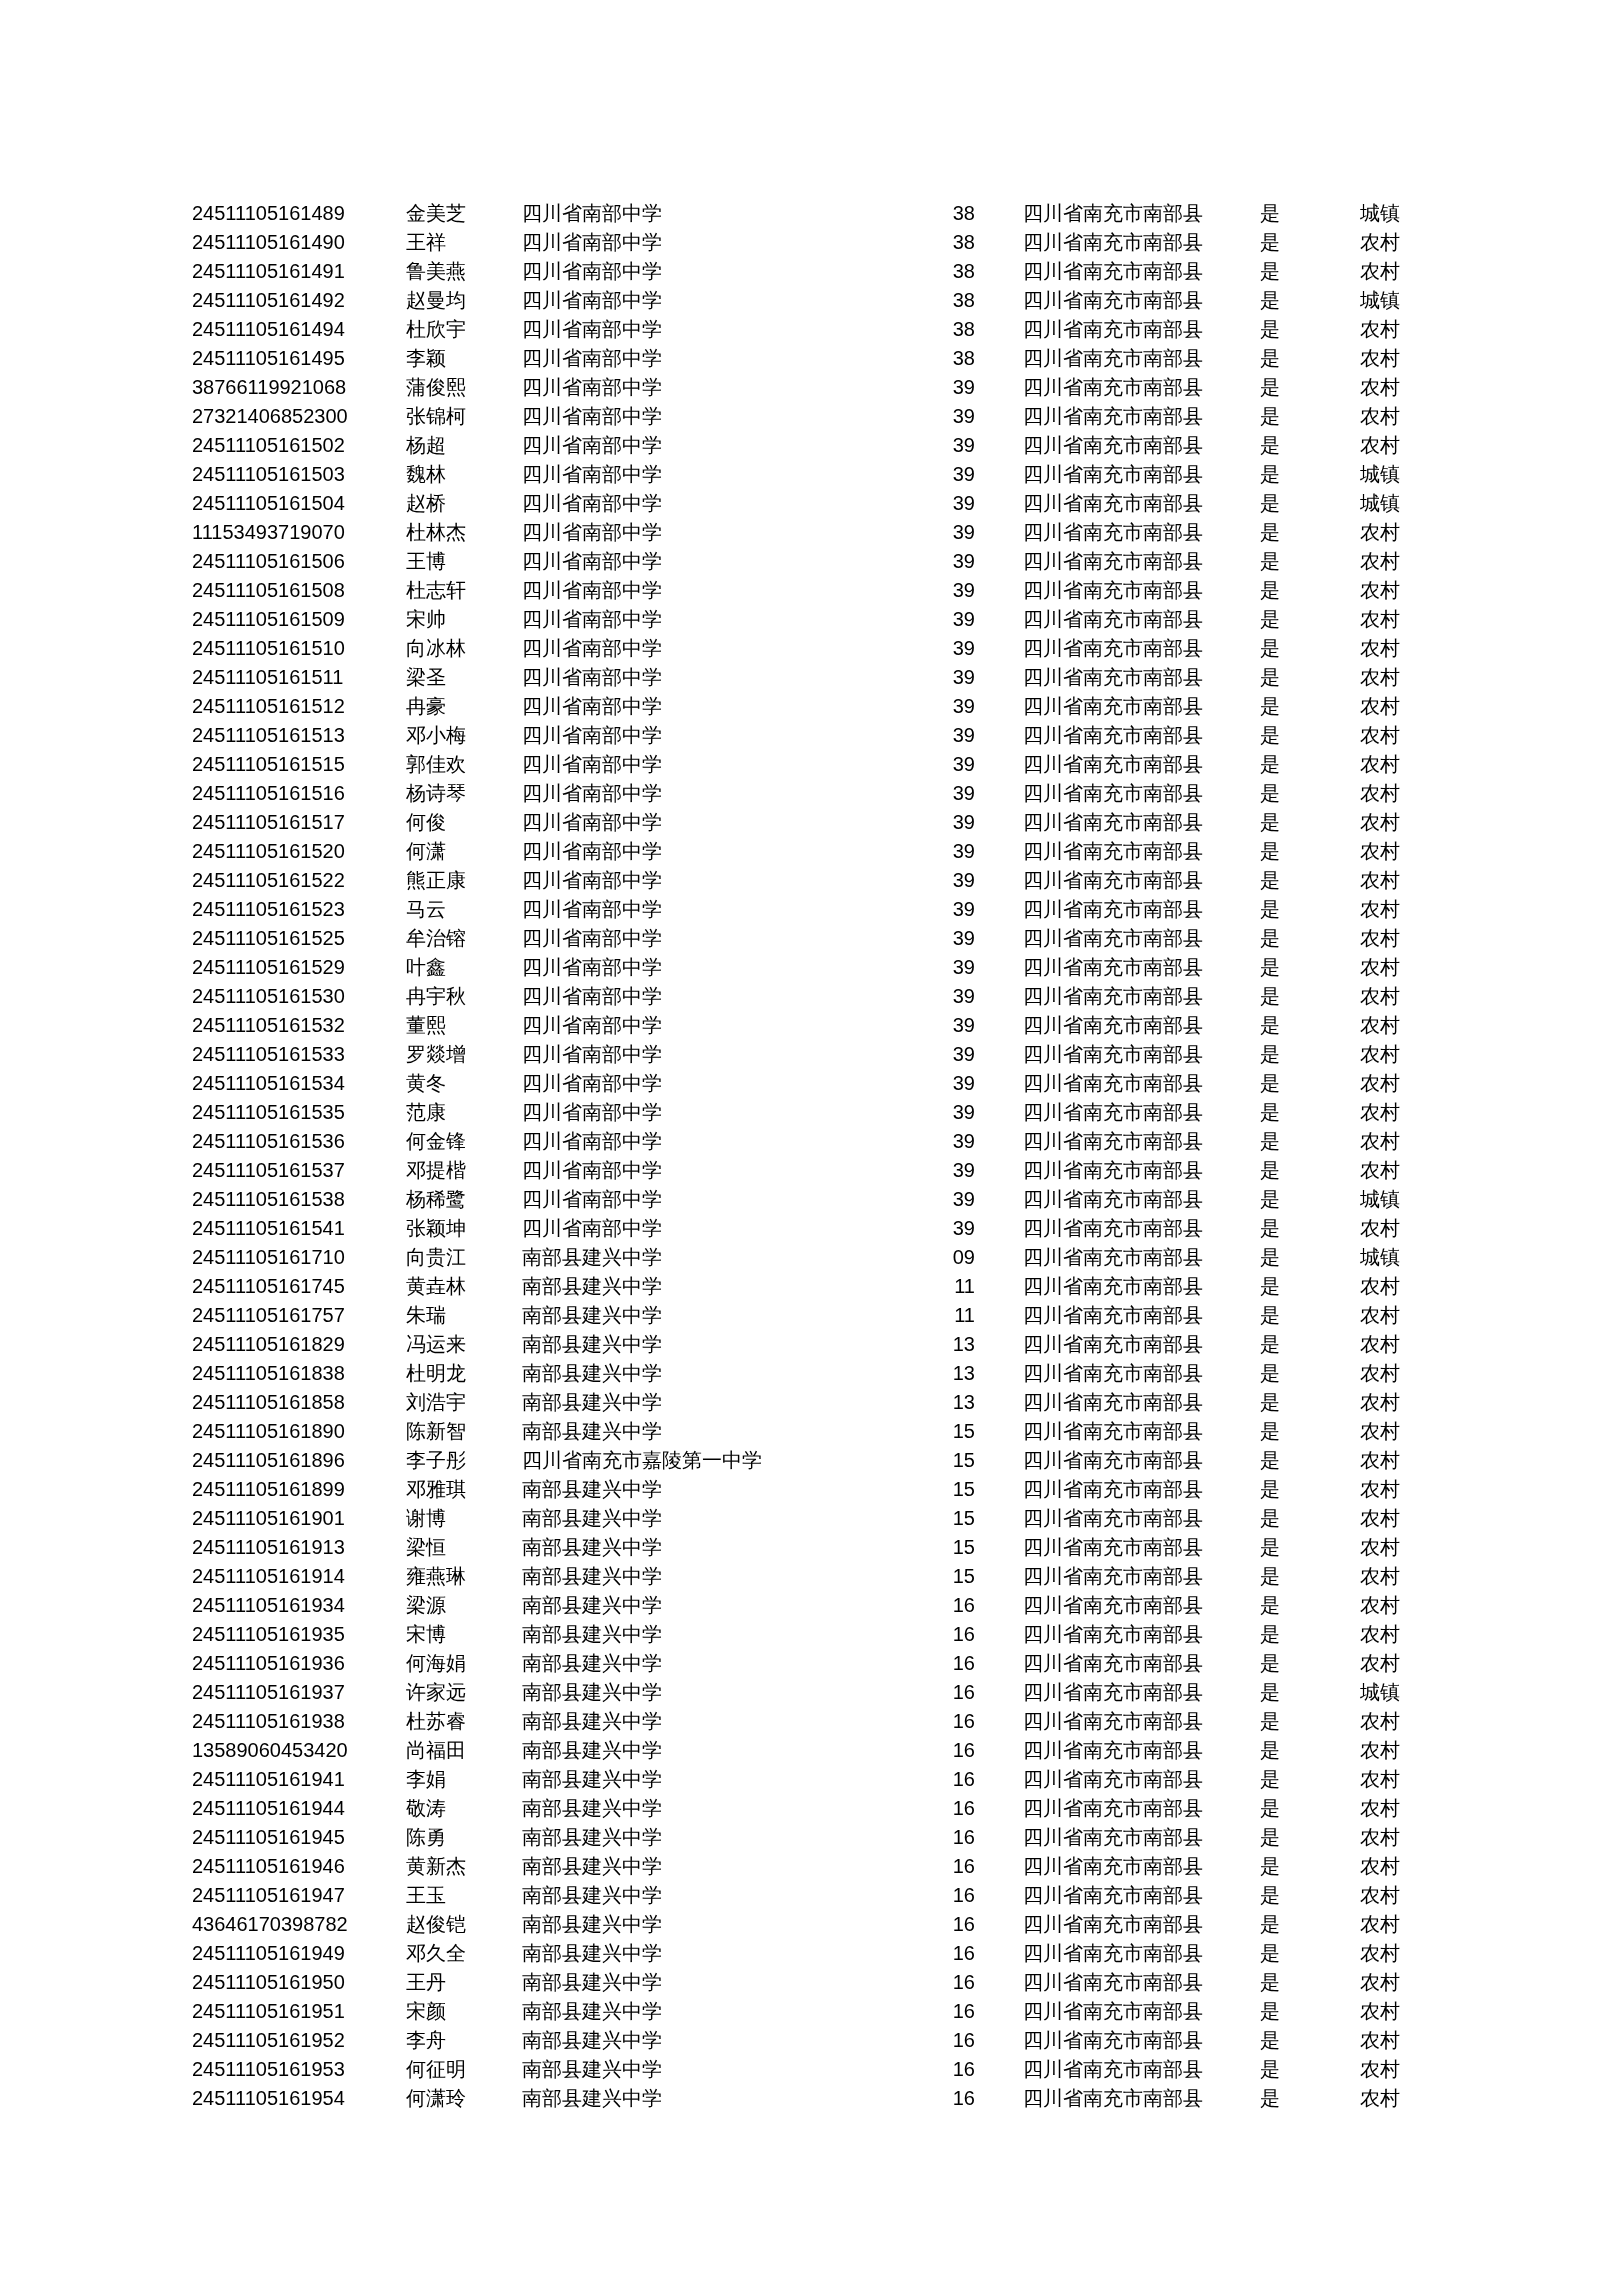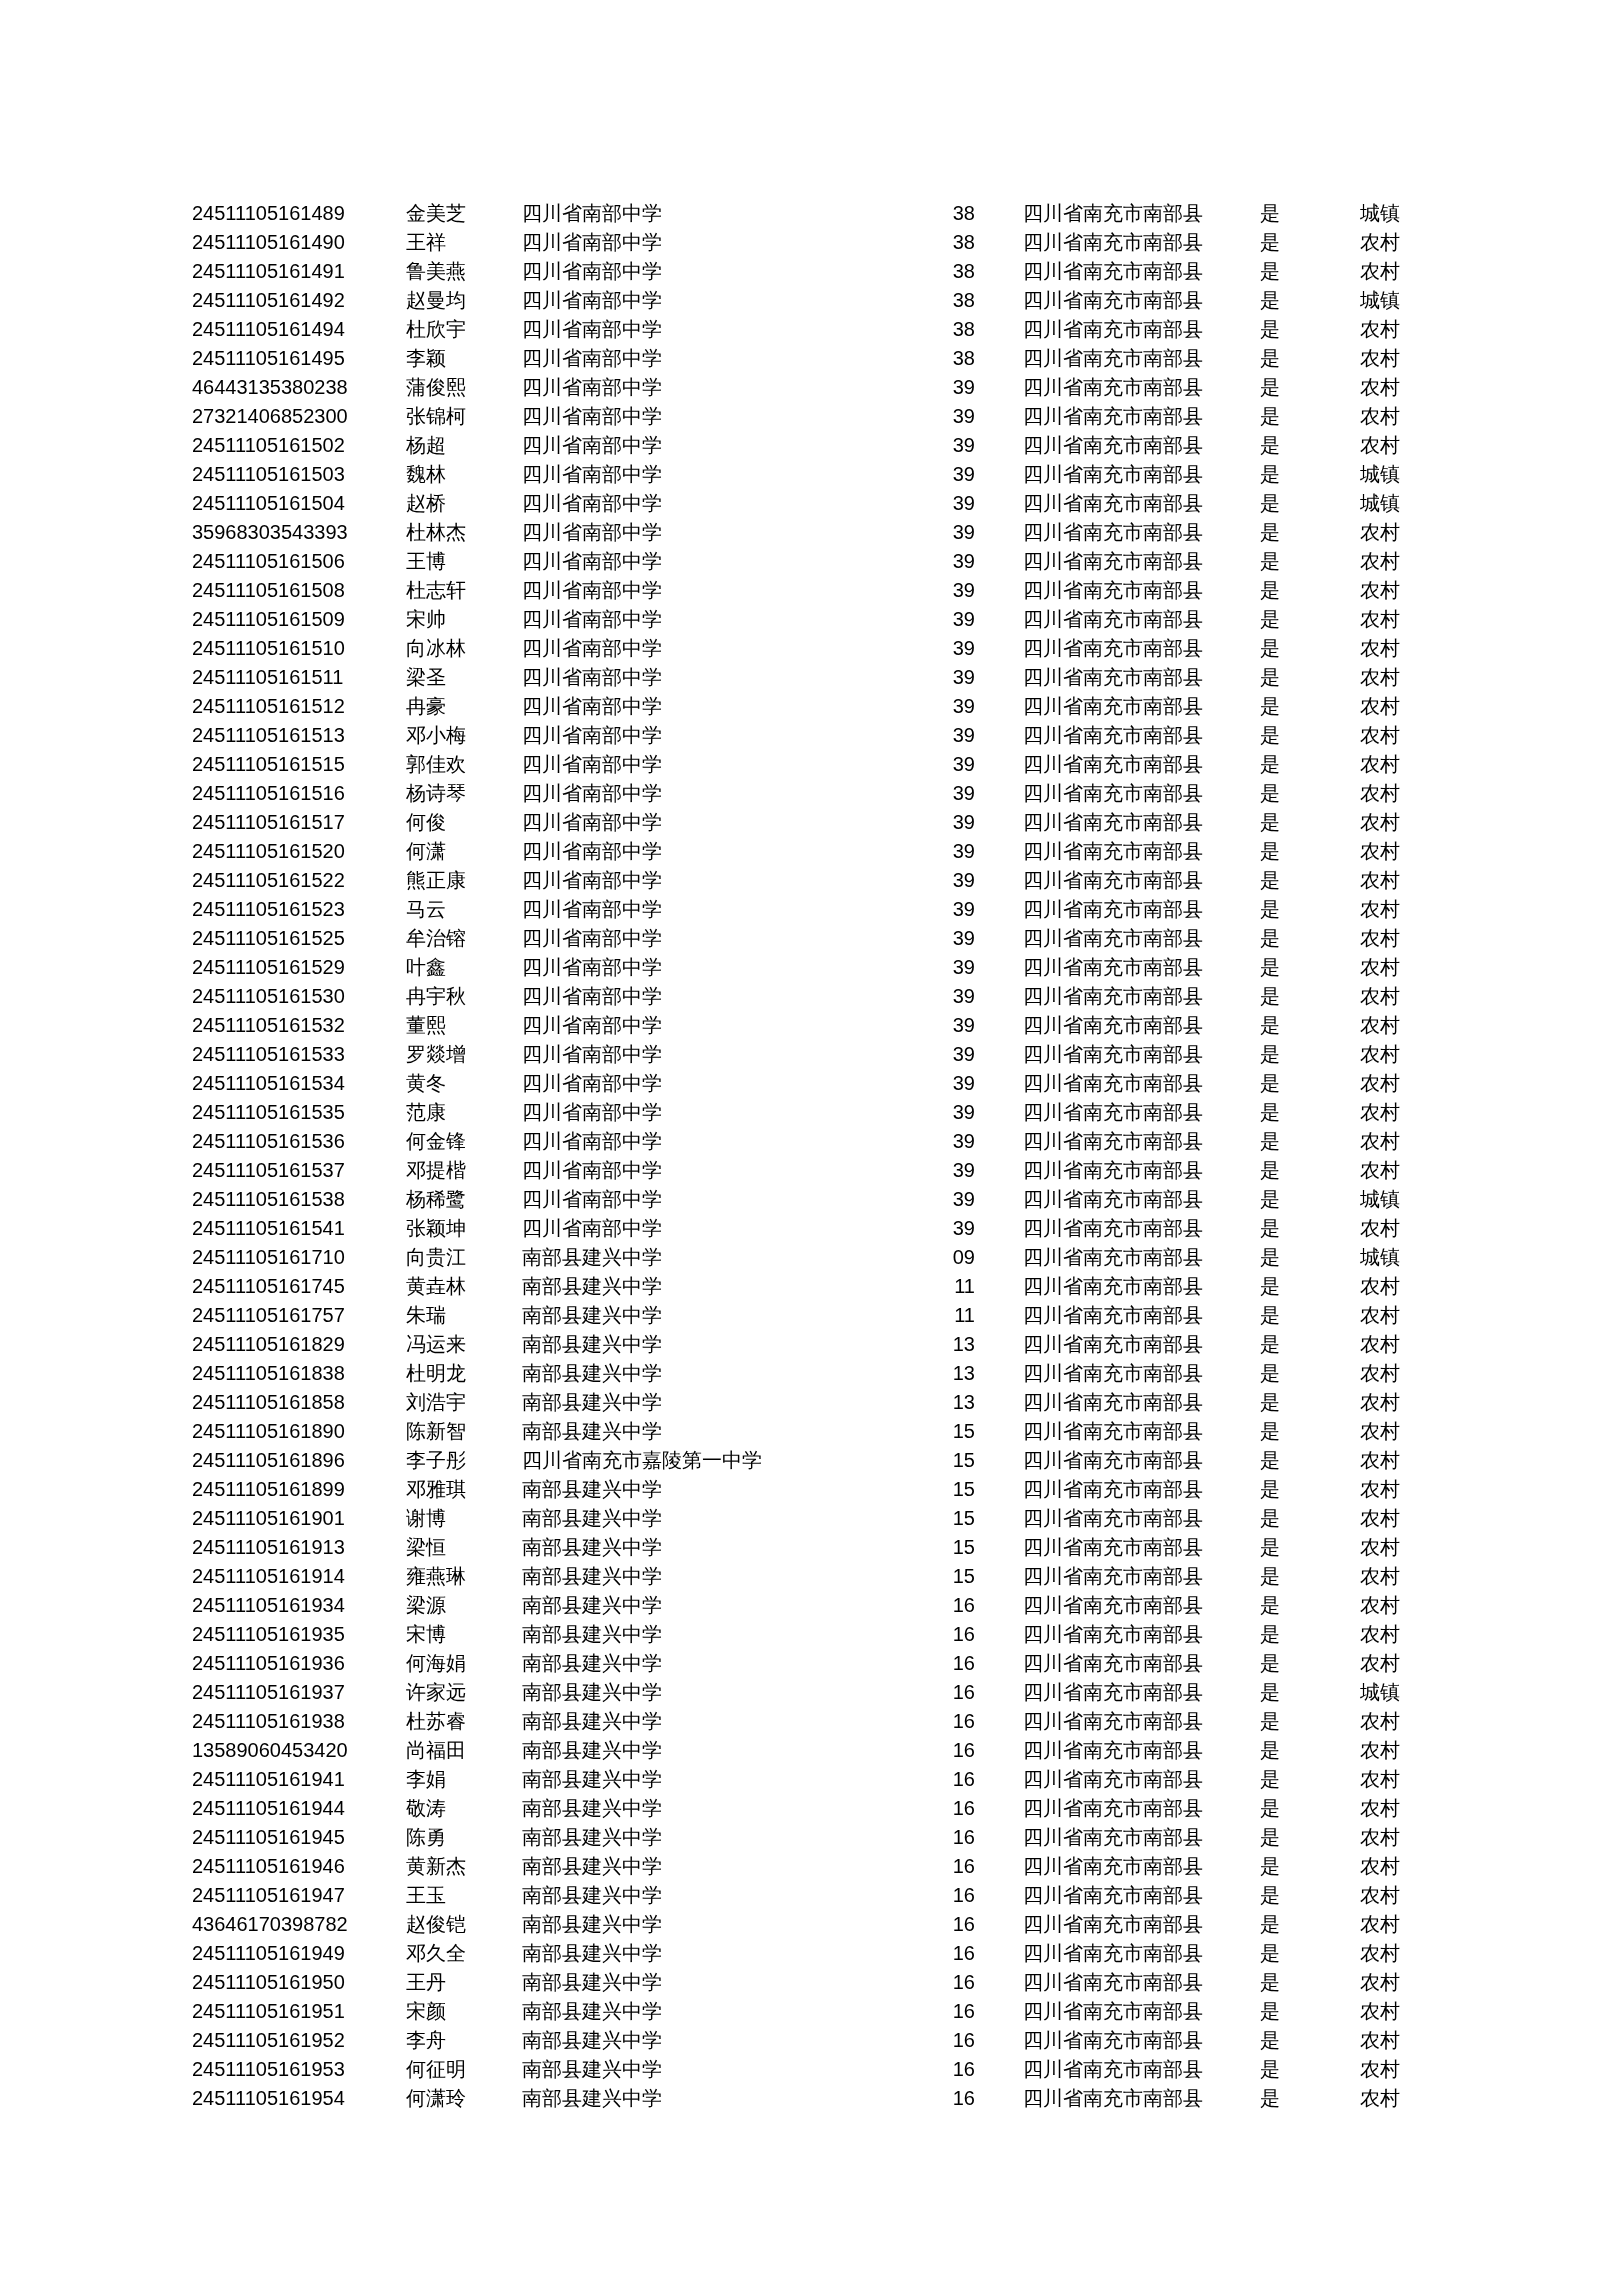--- a/index.html
+++ b/index.html
@@ -99,21 +99,21 @@
     <span class="cell c-id">24511105161495</span>
     <span class="cell c-name">李颖</span>
     <span class="cell c-school">四川省南部中学</span>
     <span class="cell c-no">38</span>
     <span class="cell c-region">四川省南充市南部县</span>
     <span class="cell c-yes">是</span>
     <span class="cell c-res">农村</span>
   </div>
 
   <div class="row">
-    <span class="cell c-id">46443135380238</span>
+    <span class="cell c-id">38766119921068</span>
     <span class="cell c-name">蒲俊熙</span>
     <span class="cell c-school">四川省南部中学</span>
     <span class="cell c-no">39</span>
     <span class="cell c-region">四川省南充市南部县</span>
     <span class="cell c-yes">是</span>
     <span class="cell c-res">农村</span>
   </div>
 
   <div class="row">
     <span class="cell c-id">27321406852300</span>
@@ -149,21 +149,21 @@
     <span class="cell c-id">24511105161504</span>
     <span class="cell c-name">赵桥</span>
     <span class="cell c-school">四川省南部中学</span>
     <span class="cell c-no">39</span>
     <span class="cell c-region">四川省南充市南部县</span>
     <span class="cell c-yes">是</span>
     <span class="cell c-res">城镇</span>
   </div>
 
   <div class="row">
-    <span class="cell c-id">35968303543393</span>
+    <span class="cell c-id">11153493719070</span>
     <span class="cell c-name">杜林杰</span>
     <span class="cell c-school">四川省南部中学</span>
     <span class="cell c-no">39</span>
     <span class="cell c-region">四川省南充市南部县</span>
     <span class="cell c-yes">是</span>
     <span class="cell c-res">农村</span>
   </div>
 
   <div class="row">
     <span class="cell c-id">24511105161506</span>

